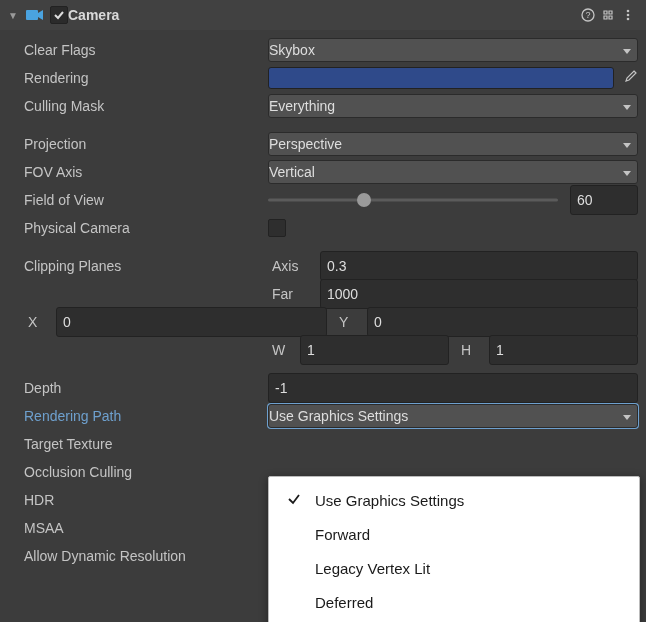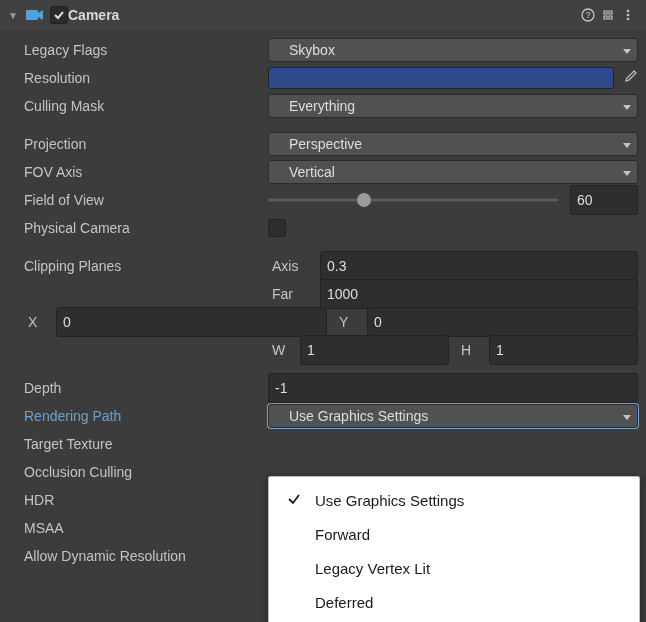--- a/index.html
+++ b/index.html
@@ -15,21 +15,21 @@
   .hdr .ricon{width:20px;display:flex;justify-content:center;color:#c4c4c4;}
   .body{padding:6px 8px 0 24px;}
   .row{display:flex;align-items:center;height:28px;}
   .spacer{height:10px;}
   .lab{width:244px;color:#c4c4c4;}
   .lab.sel{color:#6ea0ce;}
   .sublab{width:48px;text-align:left;color:#c4c4c4;padding-left:4px;}
   .sublab.short{width:28px;}
   .ctrl{flex:1;display:flex;align-items:center;gap:4px;}
   .dd{flex:1;height:22px;background:#515151;border:1px solid #2b2b2b;border-radius:3px;
-    display:flex;align-items:center;padding:0 20px;position:relative;color:#dedede;}
+    display:flex;align-items:center;padding:0 0;position:relative;color:#dedede;}
   .dd.sel{box-shadow:0 0 0 1px #6ea0ce;}
   .dd .arrow{position:absolute;right:6px;top:50%;transform:translateY(-50%);}
   .colorfield{flex:1;height:20px;background:#2f4a8a;border:1px solid #222;border-radius:3px;
     position:relative;}
   .colorwrap{flex:1;display:flex;align-items:center;padding-right:24px;position:relative;}
   .num{height:20px;background:#2e2e2e;border:1px solid #222;border-radius:3px;color:#dedede;
     padding:4px 6px;display:flex;align-items:center;}
   .num.wide{flex:1;}
   .num.fov{width:54px;}
   .slider{flex:1;height:20px;position:relative;margin-right:8px;}
@@ -82,33 +82,33 @@
           <circle cx="7" cy="3" r="1.3" fill="#c4c4c4"></circle>
           <circle cx="7" cy="7" r="1.3" fill="#c4c4c4"></circle>
           <circle cx="7" cy="11" r="1.3" fill="#c4c4c4"></circle>
         </svg>
     </span>
   </div>
 
   <div class="body">
 
     <div class="row">
-      <div class="lab">Legacy Flags</div>
+      <div class="lab">Clear Flags</div>
       <div class="ctrl">
         <div class="dd">
           <span>Skybox</span>
           <span class="arrow"><svg width="8" height="6">
                 <path d="M0 0 L4 5 L8 0 Z" fill="#c4c4c4"></path>
               </svg></span>
         </div>
       </div>
     </div>
 
     <div class="row">
-      <div class="lab">Resolution</div>
+      <div class="lab">Rendering</div>
       <div class="colorwrap">
         <div class="colorfield"></div>
         <span style="position:absolute;right:0;top:2px">
           <svg width="16" height="16" viewBox="0 0 16 16">
               <path d="M12 2 L14 4 L7 11 L4 12 L5 9 Z" stroke="#c4c4c4" stroke-width="1.2" fill="none"></path>
             </svg>
         </span>
       </div>
     </div>
 

